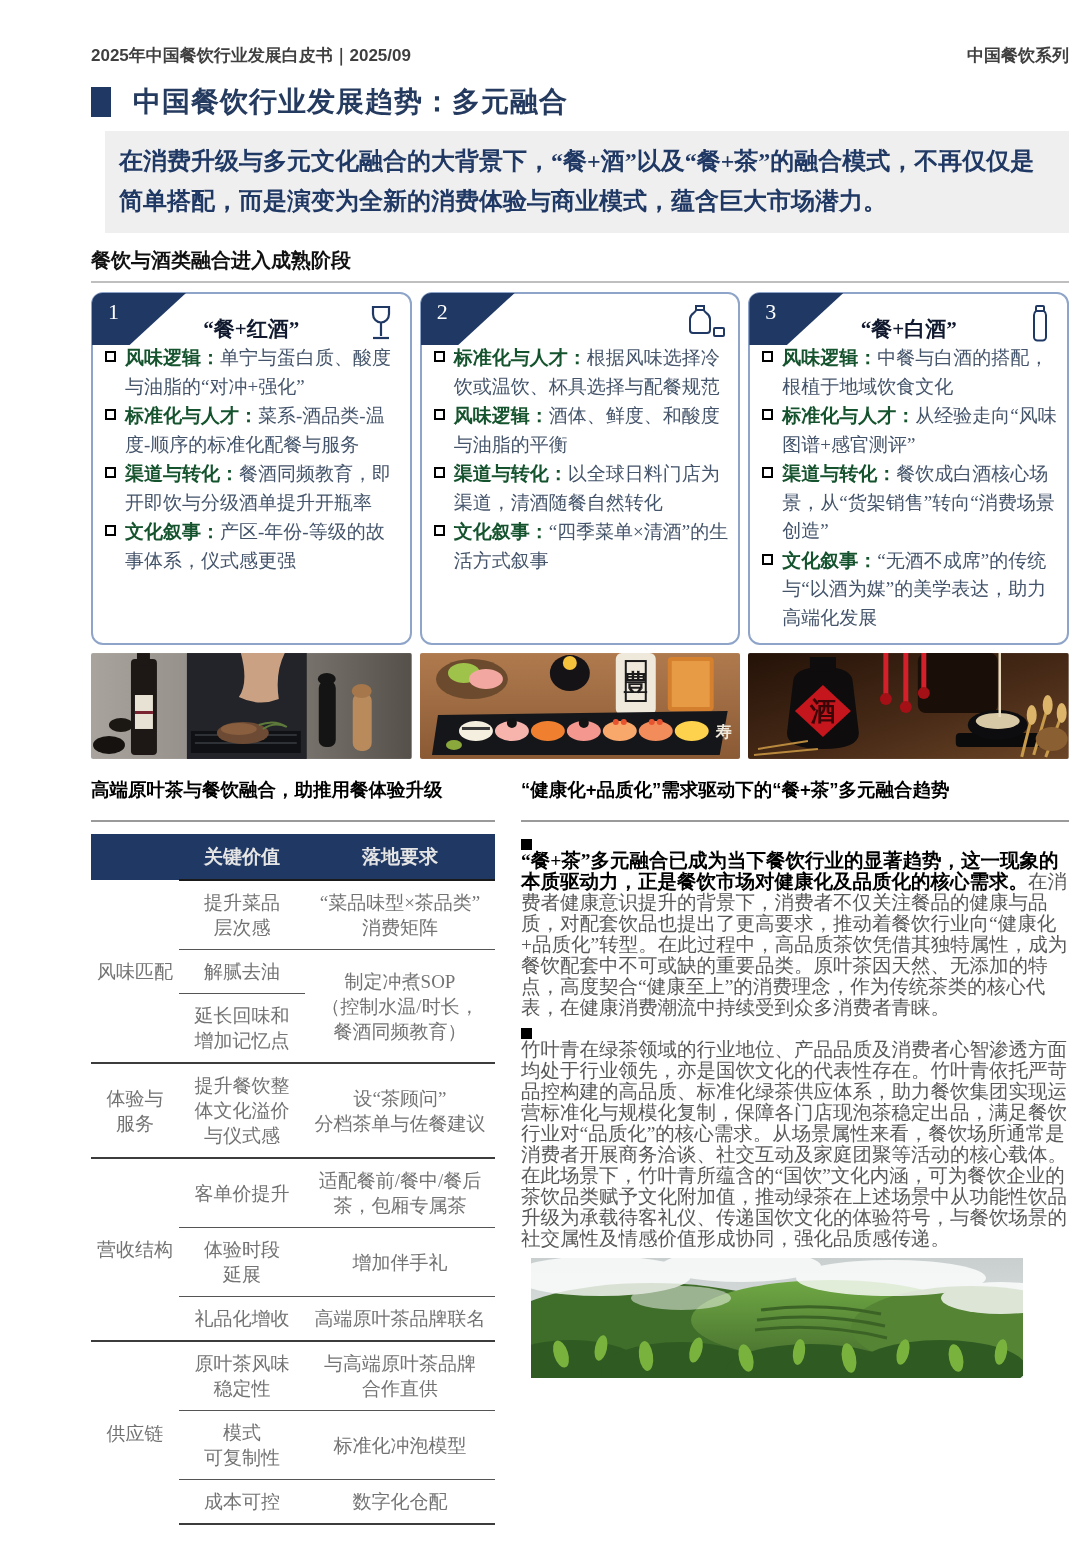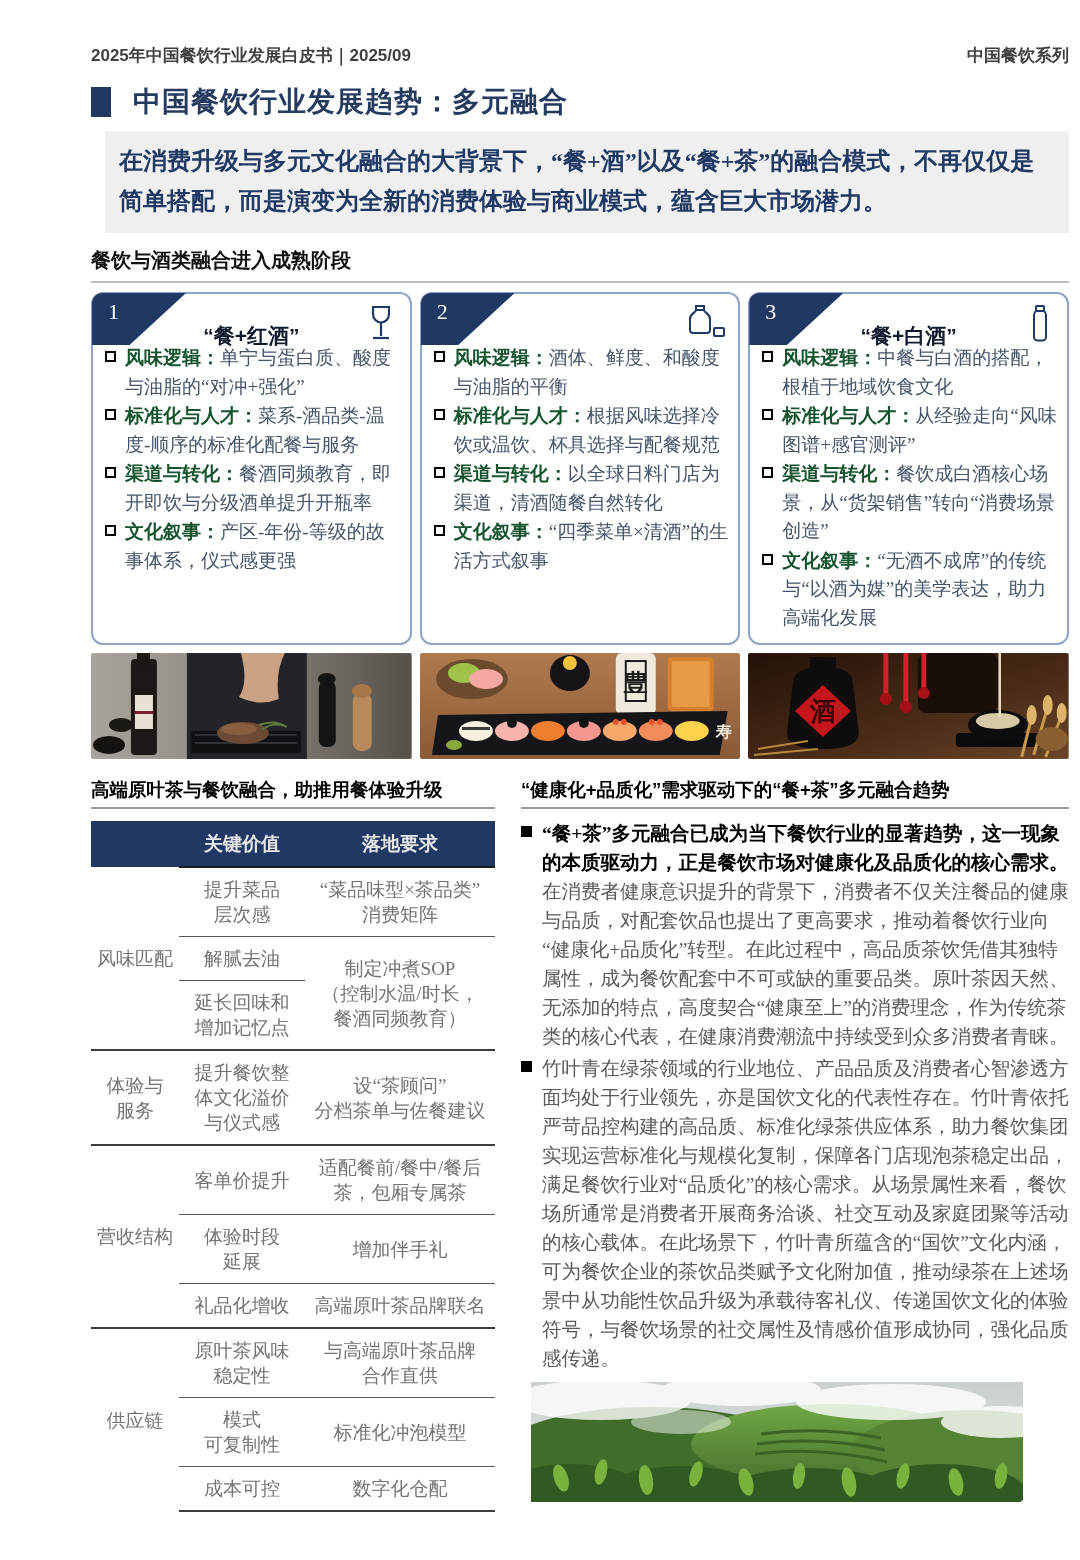--- a/index.html
+++ b/index.html
@@ -25,38 +25,38 @@
   .sec-rule { border:none; border-top:2px solid #bfbfbf; margin-top:7px; }
 
   
   .cards { display:flex; gap:8px; margin-top:9px; }
   .card { position:relative; width:321px; min-height:334px; border:2px solid #8ea4c8;
           border-radius:12px; padding:50px 10px 10px 12px; background:#fff; }
   .card-corner { position:absolute; top:-1px; left:-1px; width:94px; height:52px; background:#1f3864;
                  clip-path:polygon(0 0,100% 0,40% 100%,0 100%); border-top-left-radius:10px; }
   .card-num { position:absolute; top:5px; left:15px; color:#fff; font-size:22px;
               font-family:"Liberation Serif","DejaVu Serif",serif; }
-  .card-head { position:absolute; top:28px; left:0; right:0; text-align:center;
-               font-size:21px; font-weight:bold; color:#10192e; }
+  .card-head { position:absolute; top:21px; left:0; right:0; text-align:center;
+               font-size:21px; font-weight:bold; color:#10192e;font-family:Liberation Serif, serif; }
   .card-icon { position:absolute; top:10px; right:12px; }
   .card-list { list-style:none; font-family:"Liberation Serif","DejaVu Serif",serif; }
   .card-item { display:flex; font-size:19px; line-height:28.5px; margin-bottom:1px; }
   .sq-hollow { flex:0 0 auto; width:11px; height:11px; border:2.5px solid #000; margin:7px 9px 0 0; }
   .card-item b { color:#14532d; }
   .card-item .val { color:#44546a; }
 
   
   .photos { display:flex; gap:8px; margin-top:8px; }
   .photos svg { display:block; border-radius:2px; }
 
   
   .columns { display:flex; margin-top:18px; gap:26px; }
   .col-left { width:404px; flex:0 0 auto; }
   .col-right { width:548px; flex:0 0 auto; }
-  .col-heading { font-size:18.5px; font-weight:bold; color:#000; padding-bottom:5px;
+  .col-heading { font-size:18.5px; font-weight:bold; color:#000; padding-bottom:18px;
                  border-bottom:2px solid #9a9a9a; }
 
   
   .tea-table { width:404px; border-collapse:collapse; margin-top:12px;
                font-family:"Liberation Serif","DejaVu Serif",serif; }
   .tea-table .hdr td { background:#1f3864; color:#e5e5e5; font-weight:bold; font-size:19px;
                        text-align:center; padding:10px 0; }
   .tea-table td { font-size:19px; color:#737373; text-align:center; vertical-align:middle;
                   line-height:25px; padding:9px 2px; white-space:pre-line; }
   .tea-table td.c1 { font-size:19px; width:88px; }
@@ -64,21 +64,21 @@
   .tea-table td.c3 { width:190px; }
   .tea-table tr.g-start td { border-top:2px solid #3c3c3c; }
   .tea-table tr.hdr td { border-top:none; }
   .tea-table tr.first-g td.c2, .tea-table tr.first-g td.c3 { border-top:2px solid #1a1a1a; }
   .tea-table tr.first-g td.c1 { border-top:none; }
   .tea-table tr.sub td { border-top:1.5px solid #555; }
   .tea-table tr.last td { border-bottom:2px solid #3c3c3c; }
 
   
   .r-bullets { margin-top:10px; font-family:"Liberation Serif","DejaVu Serif",serif; }
-  .r-item { display:flex; font-size:19.5px; line-height:29px; margin-bottom:3px; }
+  .r-item { display:flex; font-size:19.5px; line-height:21px; margin-bottom:3px;flex-direction:column; }
   .sq-filled { flex:0 0 auto; width:11px; height:11px; background:#000; margin:7px 10px 0 0; }
   .r-item b { color:#000; }
   .r-item .val { color:#595959; }
   .tea-photo { margin:6px 0 0 10px; }
 </style>
 </head>
 <body>
 
 <div class="page">
 
@@ -140,25 +140,25 @@
             <g fill="none" stroke="#1f3864" stroke-width="2">
           <path d="M12 2 h8 v4 c0 3 6 3 6 9 v11 a3 3 0 0 1 -3 3 h-14 a3 3 0 0 1 -3 -3 v-11 c0-6 6-6 6-9 z"></path>
           <line x1="12" y1="6" x2="20" y2="6"></line>
           <rect x="30" y="24" width="10" height="8" rx="1"></rect>
             </g>
           </svg>
       </span>
       <ul class="card-list">
         <li class="card-item">
             <span class="sq-hollow"></span>
+            <span><b>标准化与人才：</b><span class="val">根据风味选择冷饮或温饮、杯具选择与配餐规范</span></span>
+          </li>
+        <li class="card-item">
+            <span class="sq-hollow"></span>
             <span><b>风味逻辑：</b><span class="val">酒体、鲜度、和酸度与油脂的平衡</span></span>
-          </li>
-        <li class="card-item">
-            <span class="sq-hollow"></span>
-            <span><b>标准化与人才：</b><span class="val">根据风味选择冷饮或温饮、杯具选择与配餐规范</span></span>
           </li>
         <li class="card-item">
             <span class="sq-hollow"></span>
             <span><b>渠道与转化：</b><span class="val">以全球日料门店为渠道，清酒随餐自然转化</span></span>
           </li>
         <li class="card-item">
             <span class="sq-hollow"></span>
             <span><b>文化叙事：</b><span class="val">“四季菜单×清酒”的生活方式叙事</span></span>
           </li>
       </ul>

